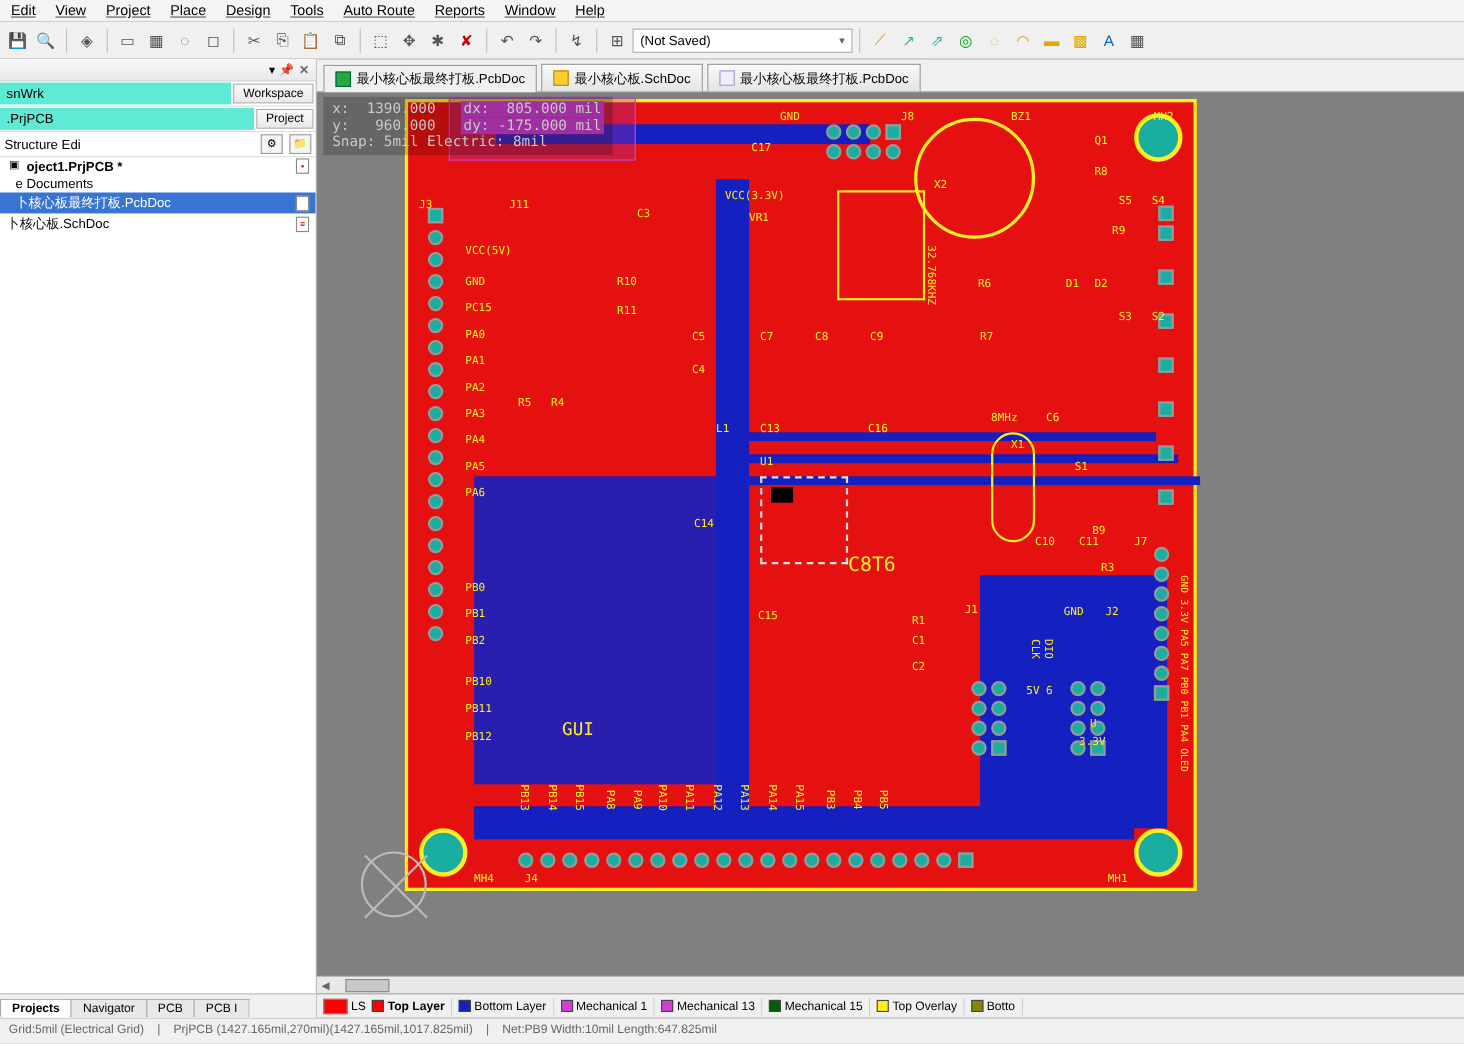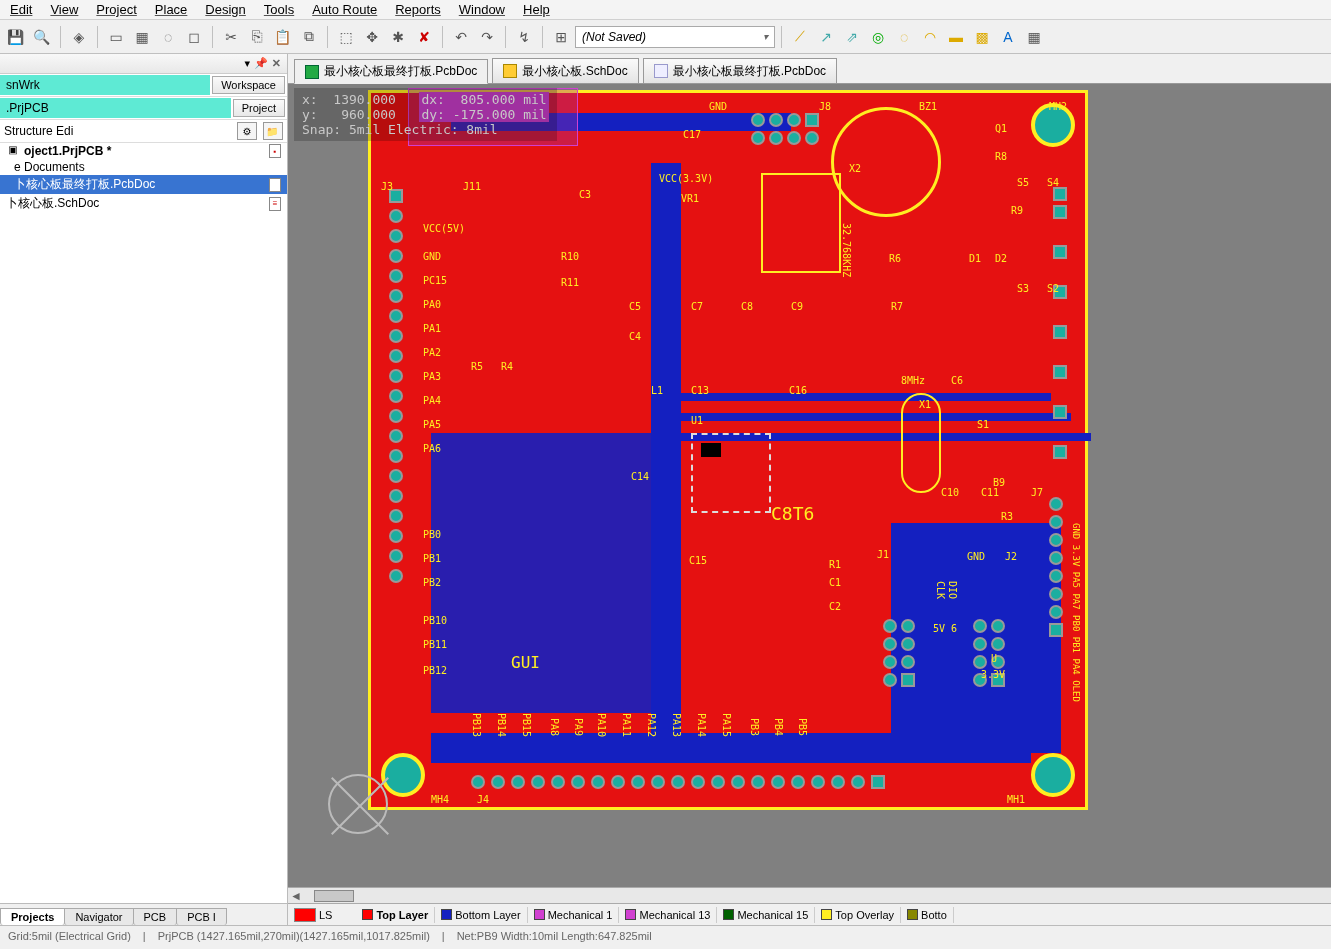--- a/index.html
+++ b/index.html
@@ -4,21 +4,21 @@
 <style>
 * { box-sizing: border-box; margin: 0; padding: 0; }
 body { font-family: "Segoe UI", Tahoma, sans-serif; font-size: 12px; background: #f0f0f0; width: 1331px; height: 949px; overflow: hidden; position: relative; }
 
 .menubar { display: flex; gap: 18px; padding: 2px 10px; background: #f4f4f4; border-bottom: 1px solid #d0d0d0; font-size: 13px; }
 .menubar span { text-decoration: underline; text-decoration-color: #555; cursor: default; }
 
 .toolbar { display: flex; align-items: center; gap: 2px; padding: 3px 4px; background: #f0f0f0; border-bottom: 1px solid #c0c0c0; height: 34px; }
 .tbtn { width: 24px; height: 24px; display: flex; align-items: center; justify-content: center; border: 1px solid transparent; border-radius: 2px; font-size: 14px; color: #555;}
 .tsep { width: 1px; height: 22px; background: #c0c0c0; margin: 0 4px; }
-.combo { height: 22px; border: 1px solid #aaa; background: #fff; padding: 2px 6px; min-width: 200px; display: flex; align-items: center; justify-content: space-between; font-style: italic; }
+.combo { height: 22px; border: 1px solid #aaa; background: #fff; padding: 2px 6px; min-width: 200px; display: flex; align-items: center; justify-content: space-between; }
 .combo::after { content: "▾"; color: #666; font-size: 10px; }
 
 .main { display: flex; height: calc(100% - 78px); }
 
 .sidebar { width: 288px; background: #fff; border-right: 1px solid #bbb; display: flex; flex-direction: column; }
 .panel-header { display: flex; justify-content: flex-end; align-items: center; gap: 4px; padding: 2px 6px; background: linear-gradient(#f8f8f8,#e8e8e8); border-bottom: 1px solid #ccc; height: 20px; font-size: 11px; }
 .panel-close { font-weight: bold; color: #666; }
 .ws-row { display: flex; align-items: center; border-bottom: 1px solid #ddd; }
 .ws-input { flex: 1; padding: 3px 6px; border: none; background: #5eead4; font-size: 12px; }
 .ws-btn { padding: 2px 8px; border: 1px solid #aaa; background: linear-gradient(#fafafa,#e8e8e8); margin: 2px; font-size: 11px; }
@@ -448,21 +448,21 @@
       </div>
     </div>
 
     <div class="hscroll">
       <span class="arr">◄</span>
       <div class="thumb"></div>
     </div>
 
     <div class="layer-tabs">
       <span class="lswatch" style="background:#ff0000"></span>
-      <span style="margin-right:24px">LS</span>
+      <span style="margin-right:0">LS</span>
       <div class="ltab active">
           <span class="sw" style="background:#ff0000"></span>
           <b>Top Layer</b>
         </div>
       <div class="ltab">
           <span class="sw" style="background:#1420c0"></span>
           <span>Bottom Layer</span>
         </div>
       <div class="ltab">
           <span class="sw" style="background:#d040d0"></span>

